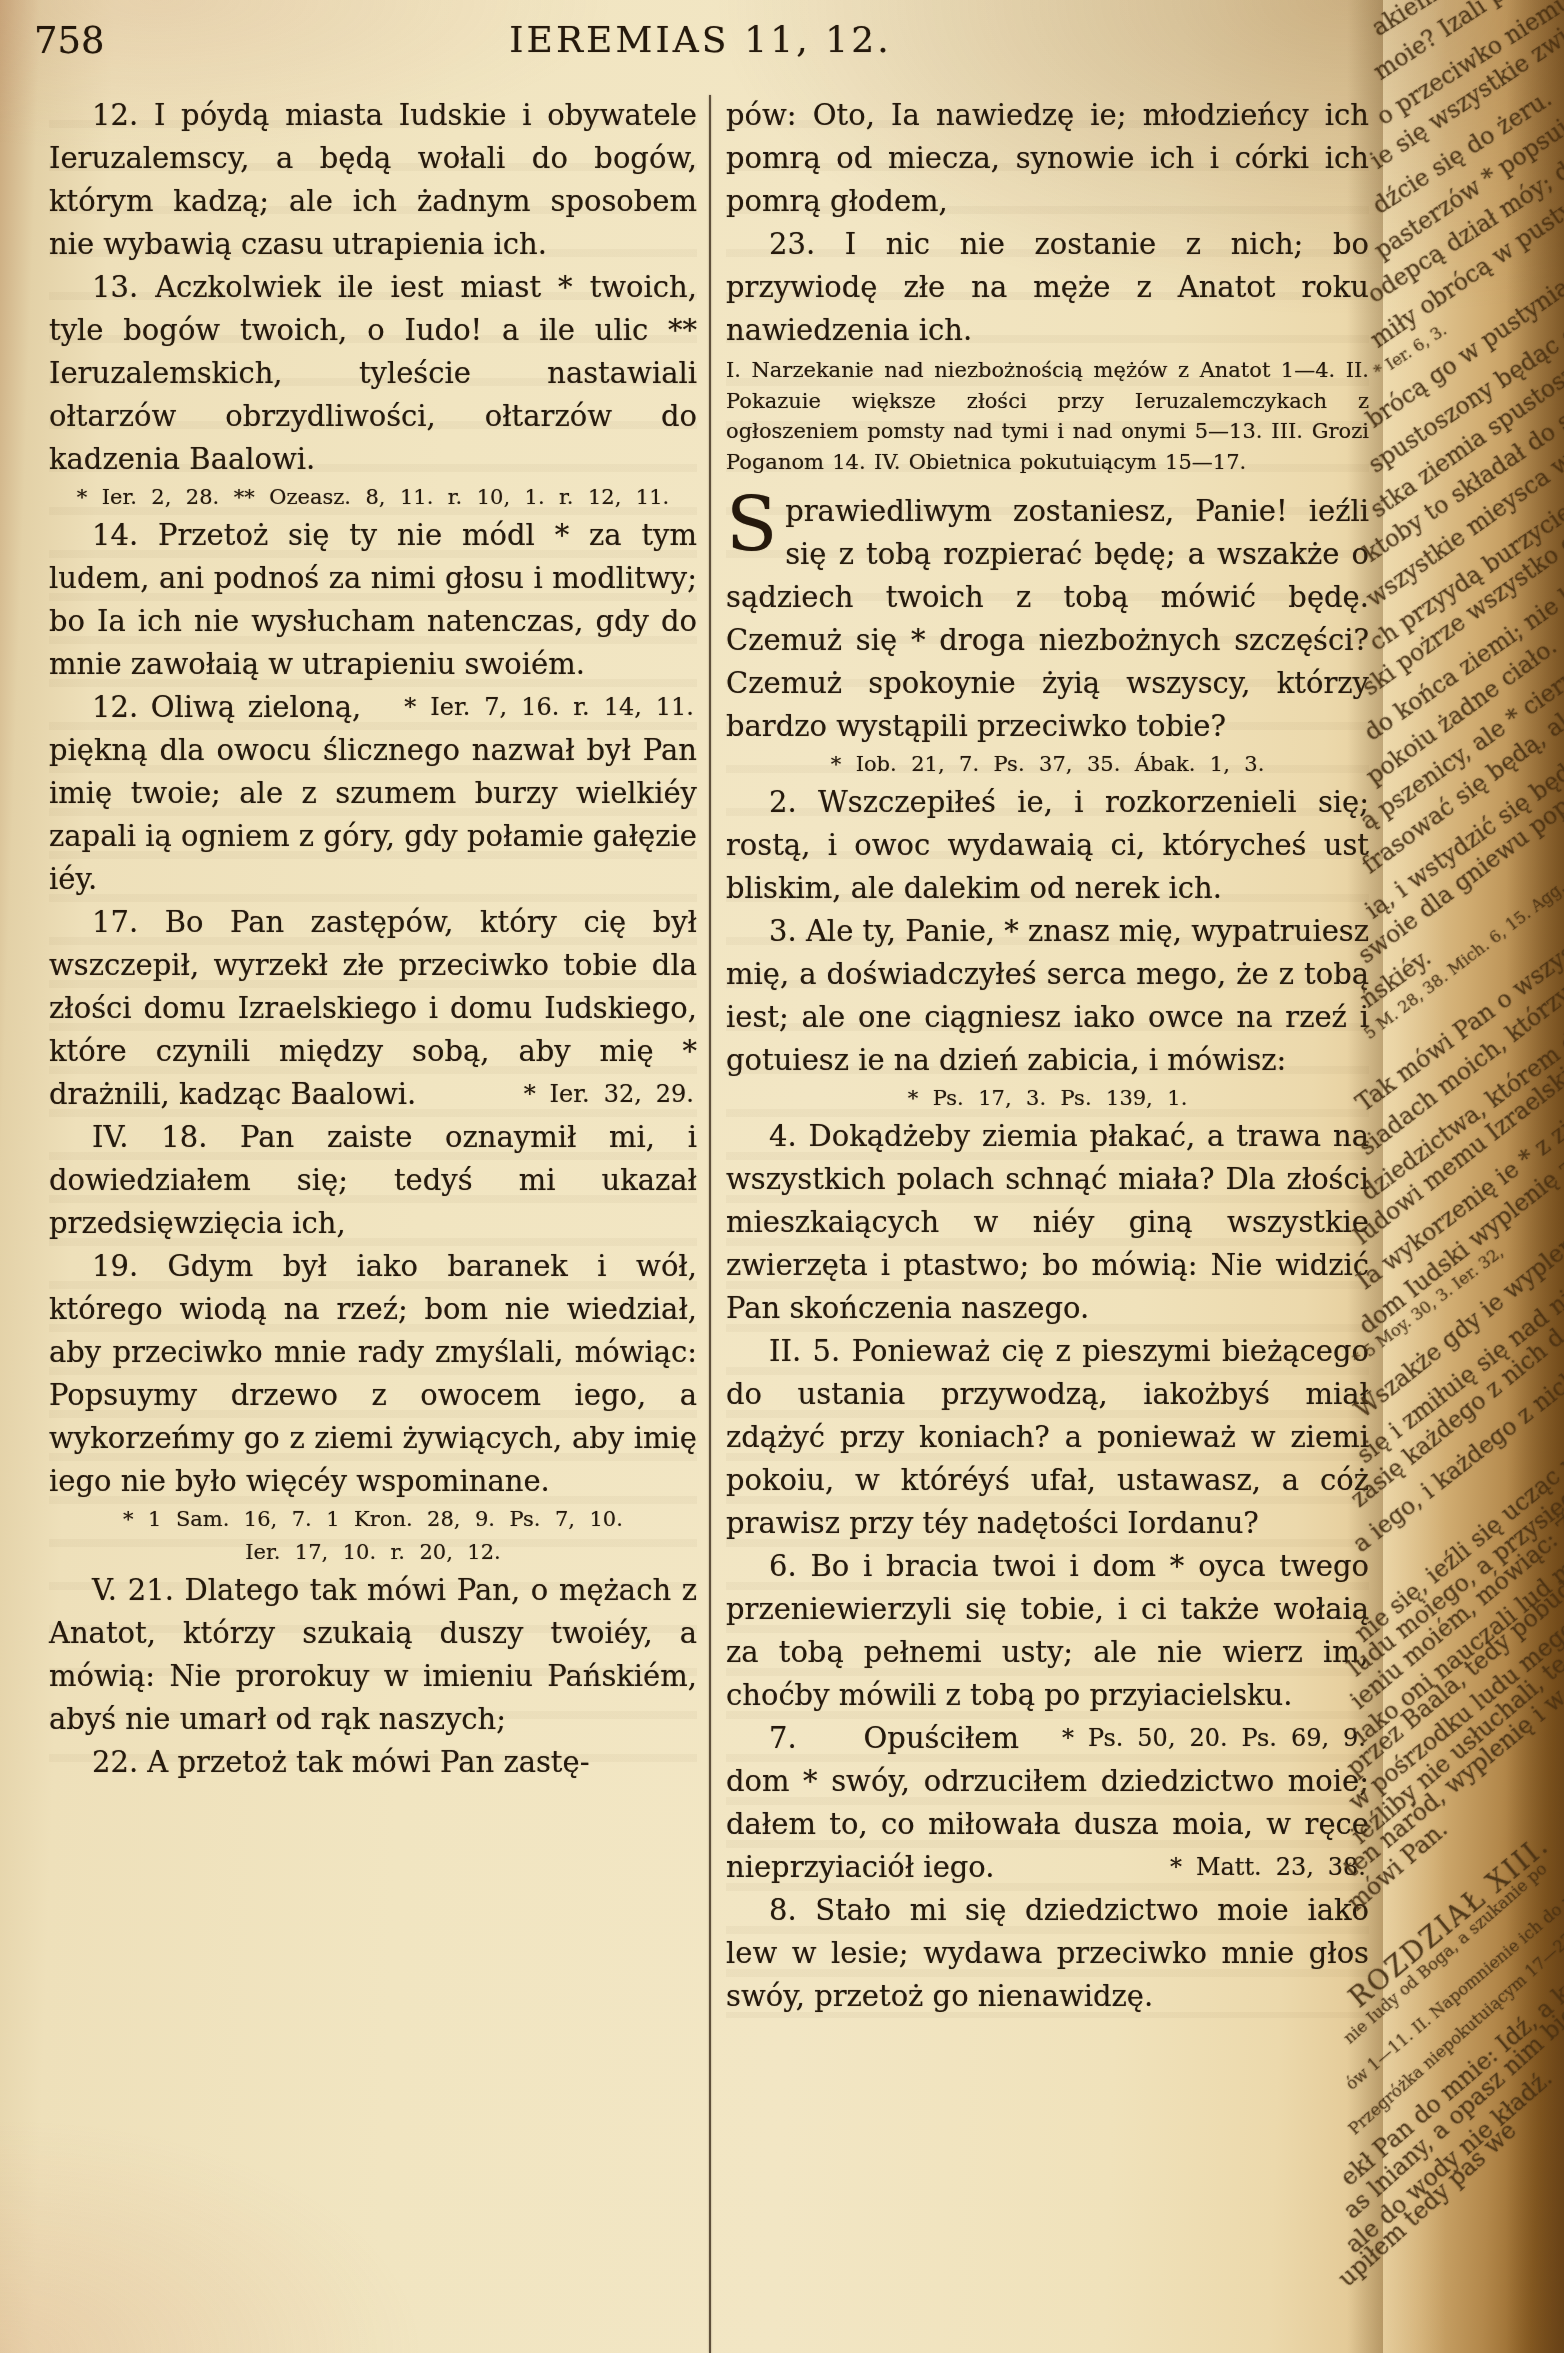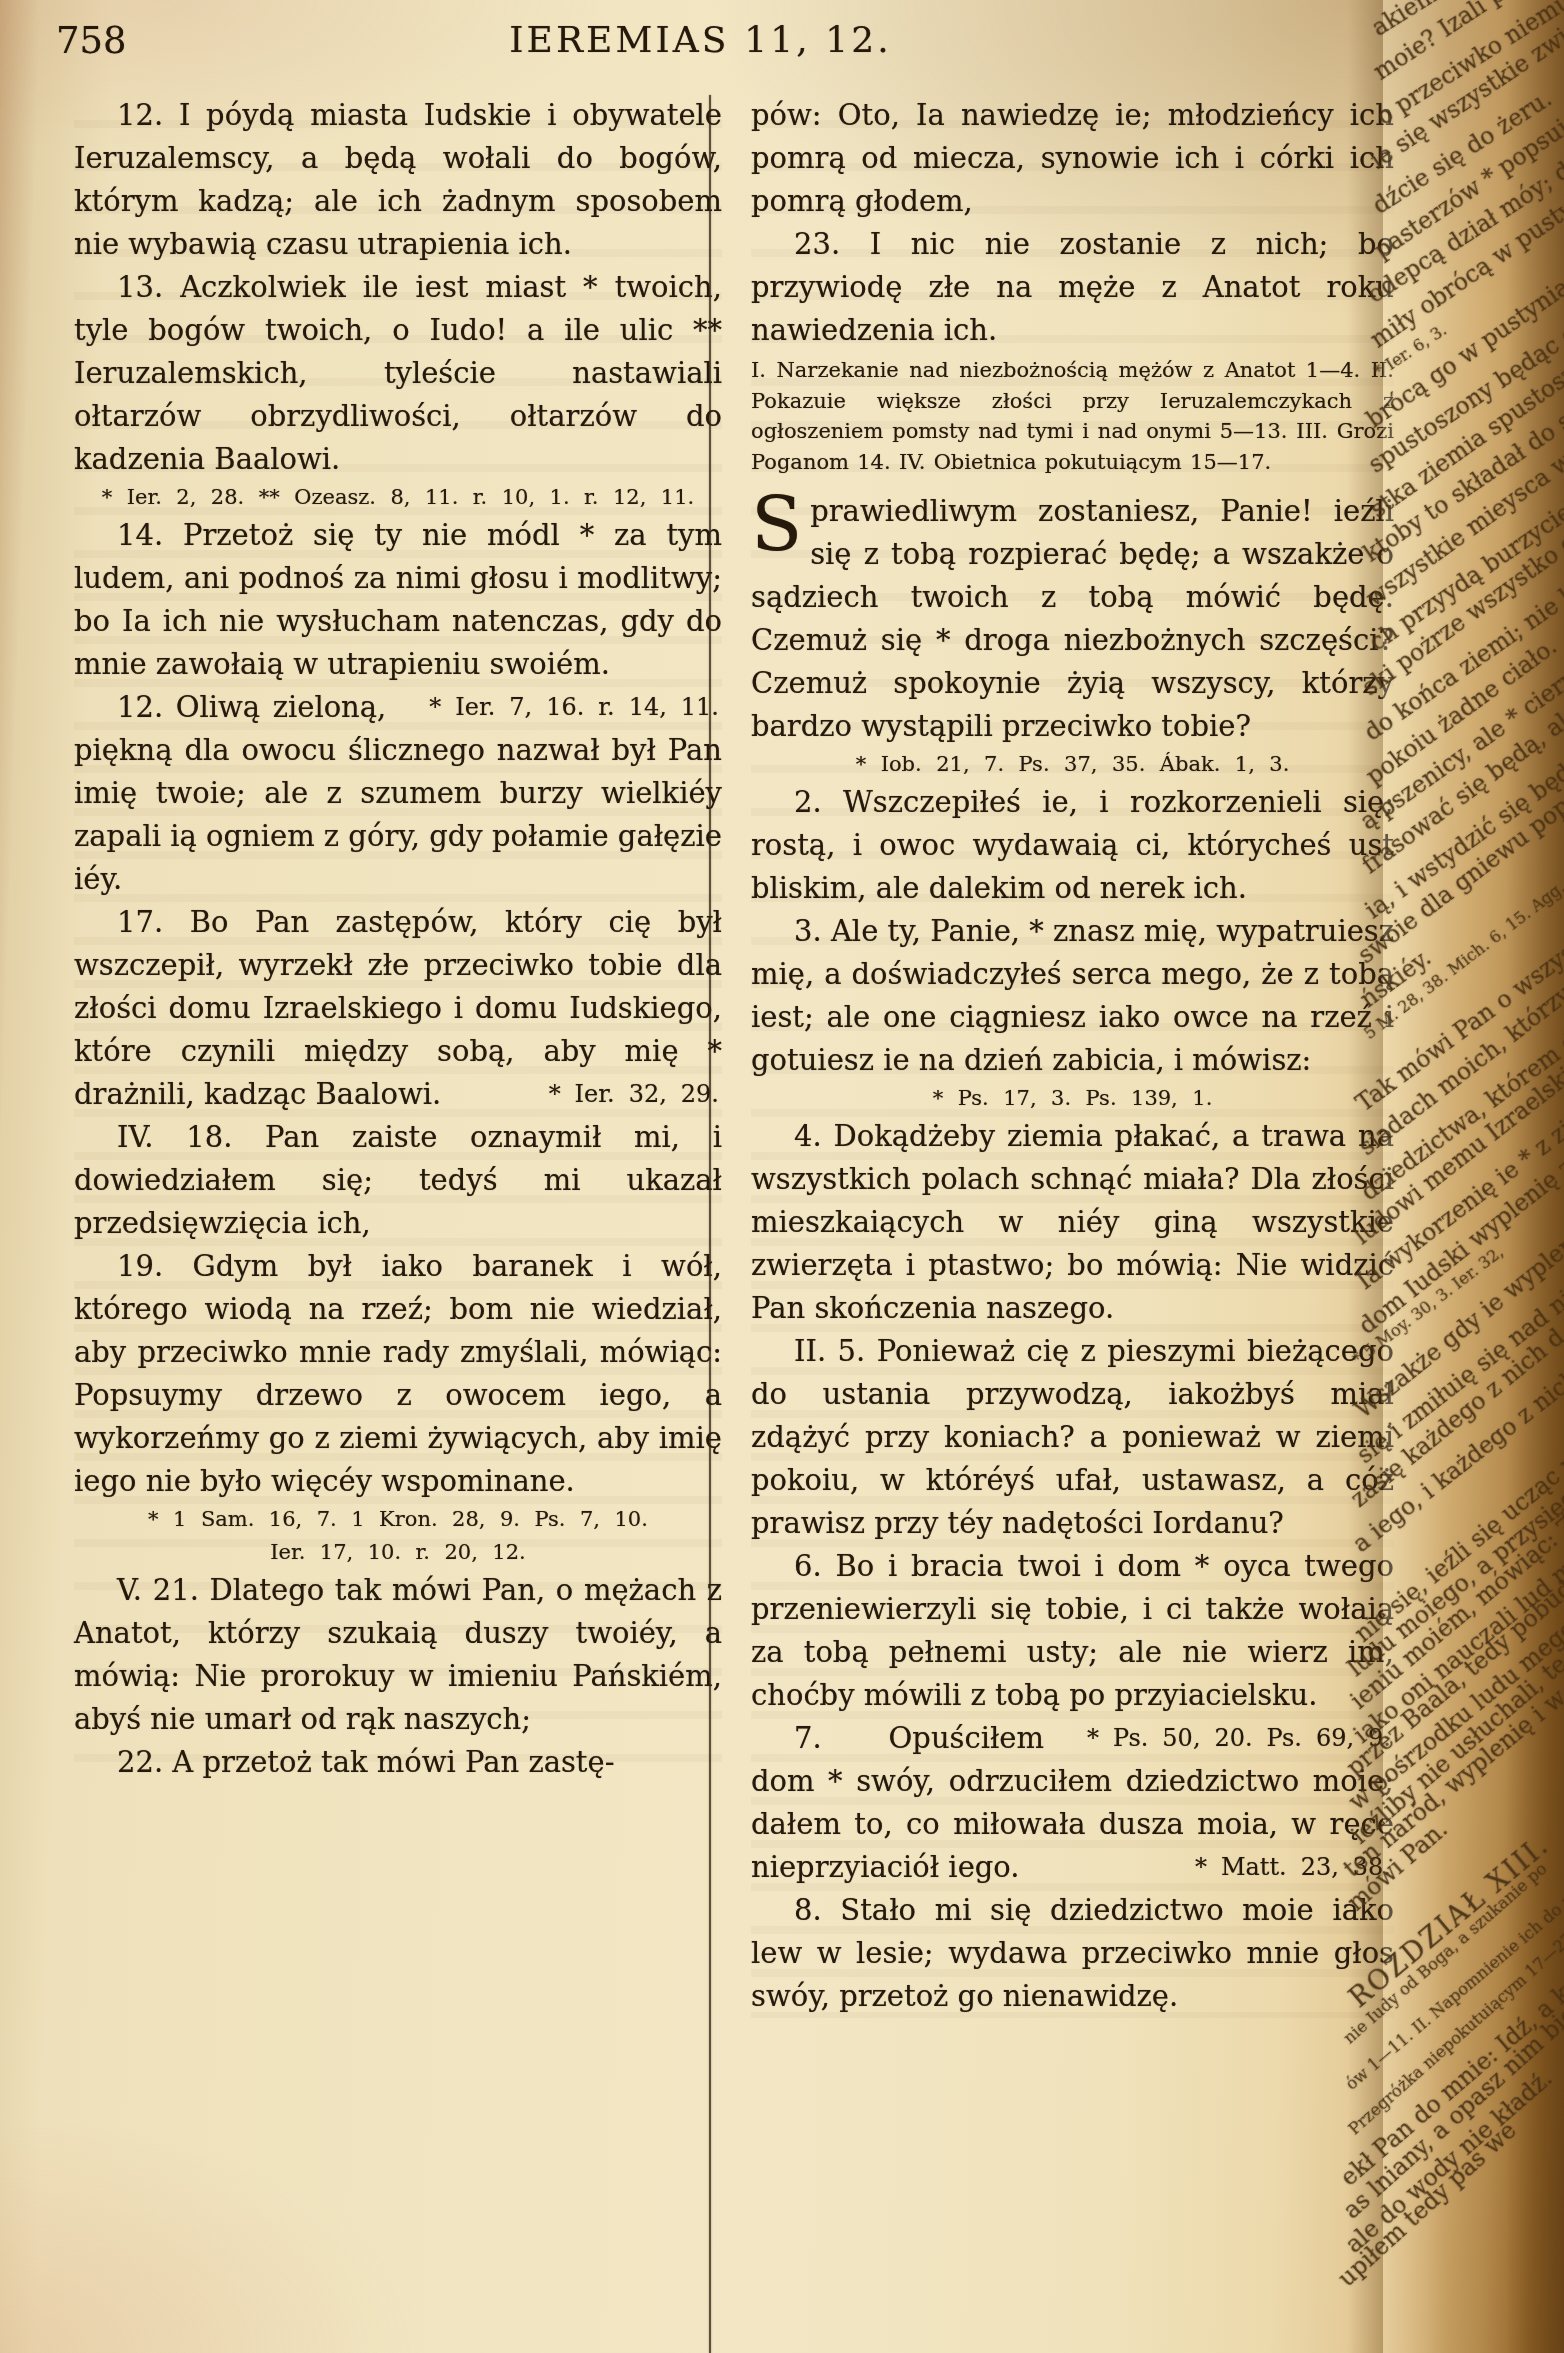--- a/index.html
+++ b/index.html
@@ -6,24 +6,24 @@
   body{
     width:1565px;height:2354px;overflow:hidden;position:relative;
     font-family:"DejaVu Serif","Liberation Serif",serif;
     background:
       radial-gradient(1017px 509px at 86% 0%, rgba(120,70,20,0.28), transparent 62%),
       radial-gradient(704px 391px at 0% 100%, rgba(205,135,95,0.20), transparent 60%),
       radial-gradient(704px 235px at 10% 0%, rgba(190,130,100,0.16), transparent 65%),
       linear-gradient(92deg,#c9a87c 0%,#e3d1a7 2.5%,#eee0ba 7%,#f1e5c1 28%,#f2e6c4 52%,#f0e2bb 72%,#ecd9ac 82%,#e4ca97 87%,#d1ad72 91%,#b3884b 95%,#906226 98%,#7d5120 100%);
   }
   .ink{color:rgba(30,18,6,0.93);text-shadow:0 0 0.9px rgba(30,18,6,0.55);}
-  .page-number{position:absolute;top:19px;left:56px;font-size:37px;}
+  .page-number{position:absolute;top:19px;left:34px;font-size:37px;}
   .running-head{position:absolute;top:19px;left:0;width:1401px;text-align:center;font-size:36px;letter-spacing:3.1px;}
   .column{position:absolute;top:94px;width:648px;
-    background:repeating-linear-gradient(180deg,transparent 0 26px,rgba(125,100,60,0.055) 26px 34px,transparent 34px 43px);margin-left:25px;}
+    background:repeating-linear-gradient(180deg,transparent 0 26px,rgba(125,100,60,0.055) 26px 34px,transparent 34px 43px);}
   .column.left{left:49px;}
   .column.right{left:726px;width:643px;}
   .column-divider{position:absolute;left:709px;top:95px;width:2.3px;height:2258px;background:rgba(45,30,15,0.75);box-shadow:0 0 1.6px rgba(45,30,15,0.5);}
   .verse{margin:0;font-size:29px;line-height:43px;text-align:justify;text-indent:43px;}
   .no-indent{text-indent:0;}
   .ref-center{font-size:21px;line-height:33px;text-align:center;word-spacing:7.8px;}
   .ref-inline{float:right;font-size:24px;line-height:43px;word-spacing:6.3px;padding-right:3.1px;}
   .chapter-heading{font-size:34px;letter-spacing:6.3px;text-align:center;margin:23.5px 0 14px 0;}
   .summary{font-size:21px;line-height:30.5px;text-align:justify;word-spacing:1.6px;margin:3.1px 0 12.5px 0;}
   .dropcap{float:left;font-size:75px;line-height:63px;margin:3.1px 7.8px 0 0;}

